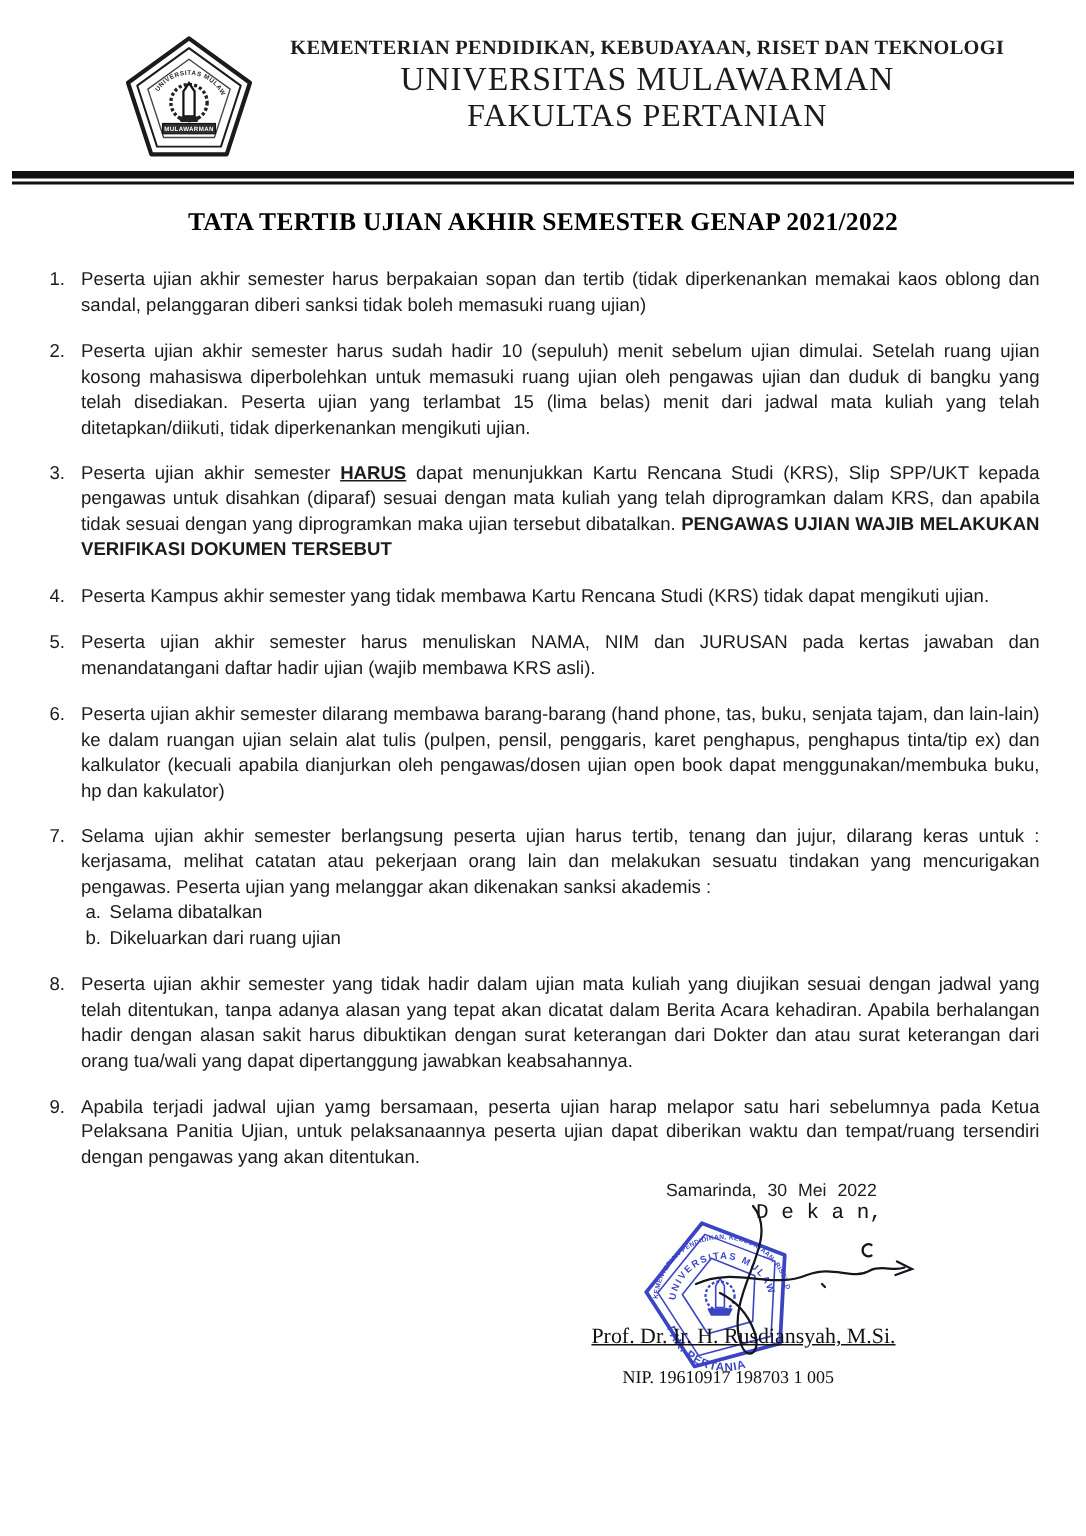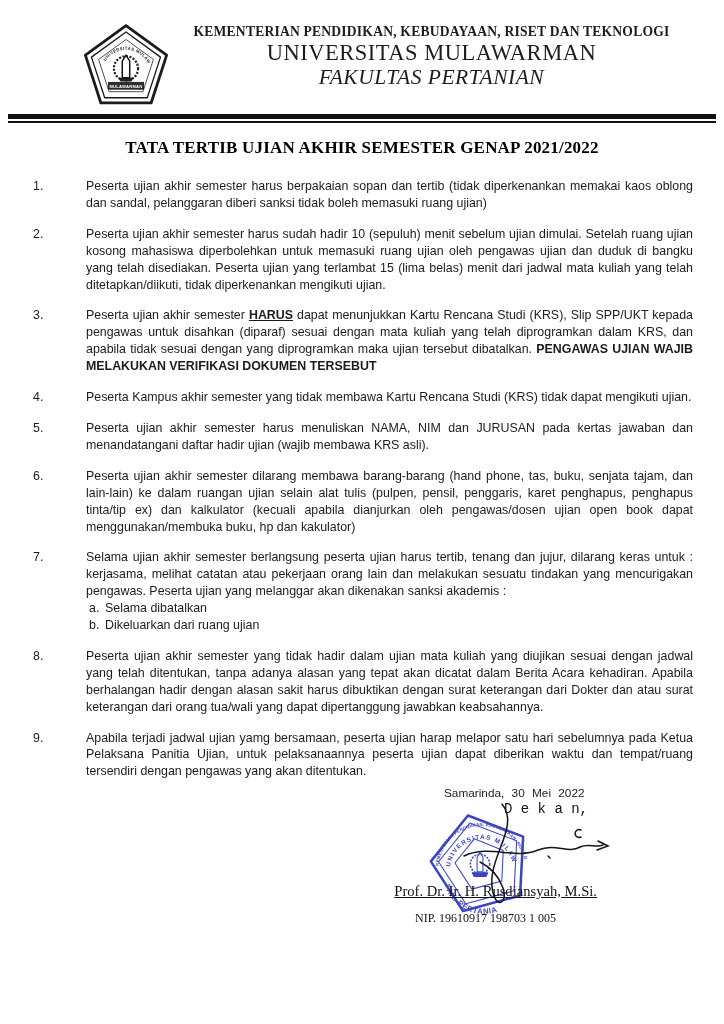--- a/index.html
+++ b/index.html
@@ -15,38 +15,38 @@
 
   
   .letterhead { position:absolute; top:0; left:0; right:0; height:116px; }
   .logo { position:absolute; left:78px; top:20px; width:96px; height:93px; }
   .head-text {
     position:absolute; left:163px; right:24px; top:24px;
     text-align:center; font-family:"Liberation Serif", serif;
   }
   .ministry { font-weight:bold; font-size:13.6px; letter-spacing:.2px; white-space:nowrap; }
   .university { font-size:22.5px; line-height:1.0; margin-top:2px; letter-spacing:.5px; }
-  .faculty { font-size:21.5px; line-height:1.0; margin-top:2px; letter-spacing:.5px;font-style:italic; }
+  .faculty { font-size:21.5px; line-height:1.0; margin-top:2px; letter-spacing:.5px; }
   .address { font-family:"Liberation Sans", sans-serif; font-size:10.6px; margin-top:7px; color:#222; }
   .rule-bar { position:absolute; left:8px; right:8px; top:114px; }
   .rule-bar .thick { height:5px; background:#111; }
   .rule-bar .thin { height:1.6px; background:#111; margin-top:2px; }
 
   
   .doc-title {
     position:absolute; top:138px; left:0; right:0;
     text-align:center; font-family:"Liberation Serif", serif;
     font-weight:bold; font-size:17px; letter-spacing:.2px; color:#000;
   }
 
   
   .rules { position:absolute; top:178px; left:33px; right:31px; }
   .rule { display:flex; margin-bottom:14px; font-size:12.4px; line-height:16.9px; }
   .rule-num { width:21px; flex:none; }
-  .rule-text { flex:1; text-align:justify;margin-left:32px; }
+  .rule-text { flex:1; text-align:justify; }
   .bold { font-weight:bold; }
   .bold-underline { font-weight:bold; text-decoration:underline; }
   .sub-item { display:flex; }
   .sub-letter { width:19px; flex:none; padding-left:3px; }
 
   
   .sig-area { position:absolute; top:0; left:0; width:624px; height:1024px; pointer-events:none; }
   .place-date {
     position:absolute; top:786px; left:444px;
     font-size:11.8px; word-spacing:4px;

